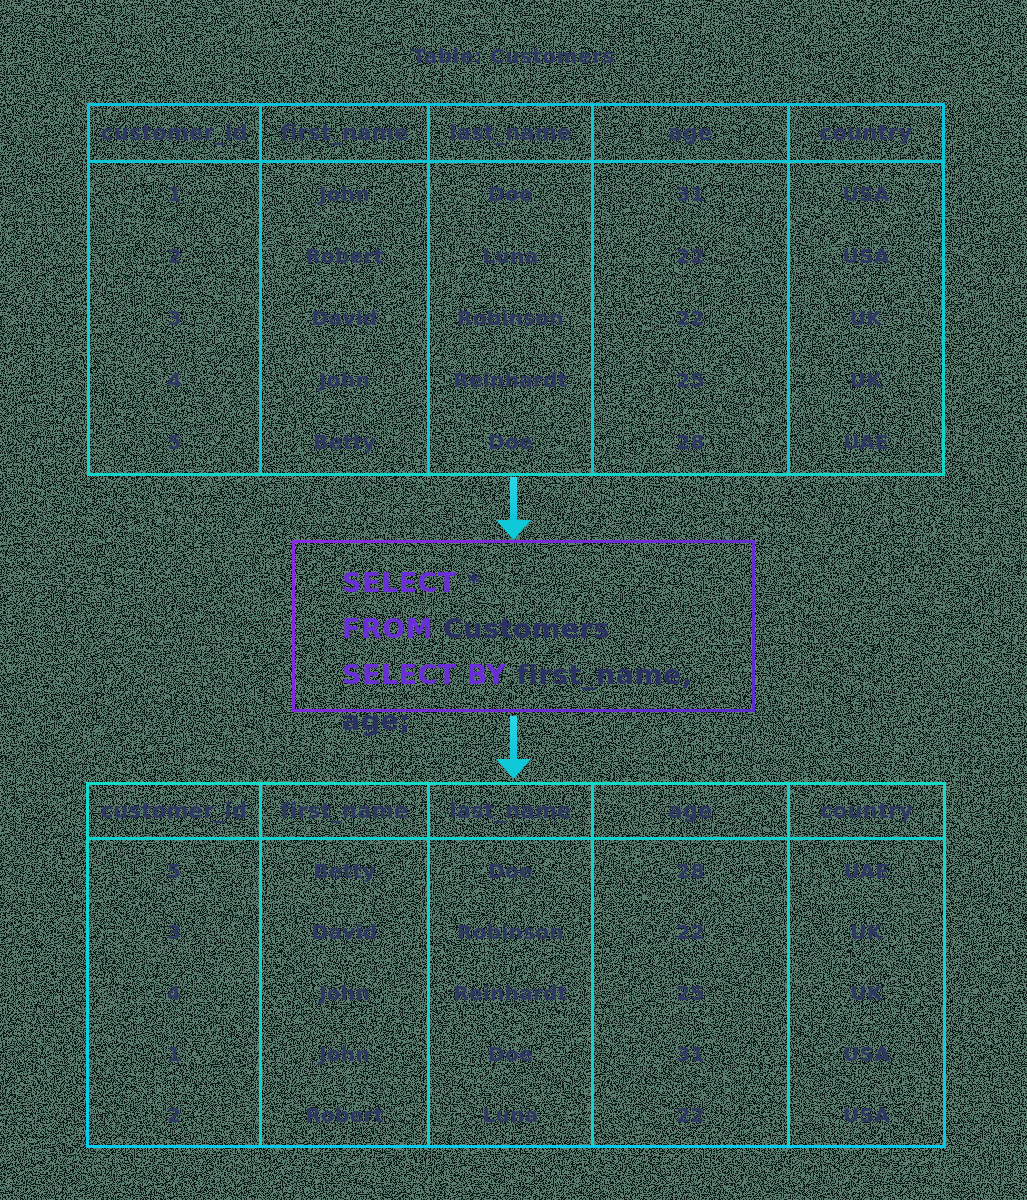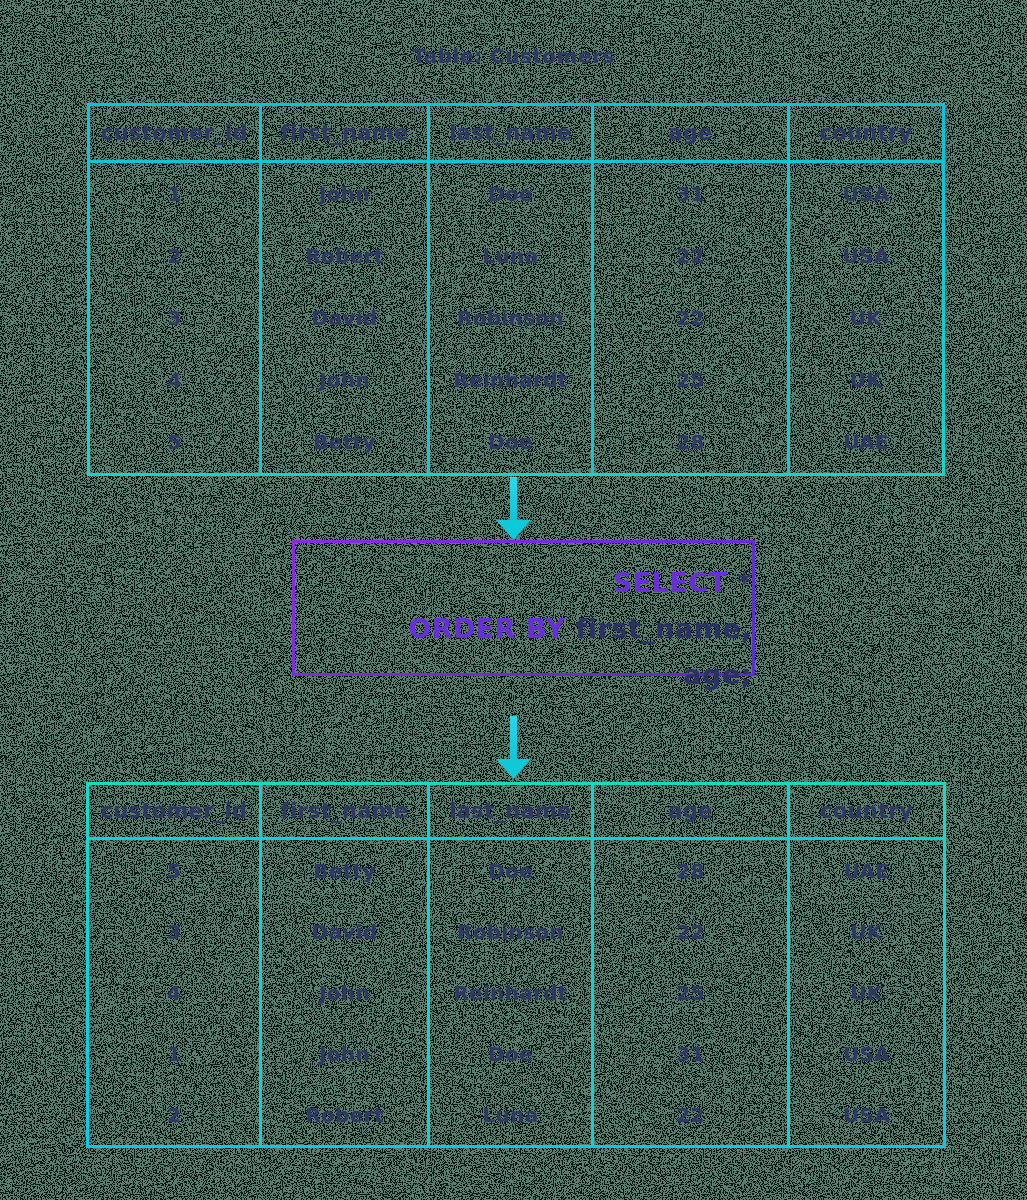--- a/index.html
+++ b/index.html
@@ -3,21 +3,21 @@
 <meta charset="utf-8">
 <style>
   html,body{margin:0;padding:0;background:#3e5a4e;}
   .stage{
     position:relative;width:1027px;height:1200px;overflow:hidden;
     background:#5b7d6e;
     font-family:"DejaVu Sans","Liberation Sans",sans-serif;
     font-weight:bold;color:#2f3763;
   }
   .noise-layer{position:absolute;inset:0;z-index:0;pointer-events:none;}
-  .layer{position:absolute;z-index:1;text-align:right;}
+  .layer{position:absolute;z-index:1;}
 
   .title{left:0;top:44px;width:100%;text-align:center;font-size:20px;letter-spacing:.5px;}
 
   .tbl{display:grid;box-sizing:border-box;border:3px solid transparent;background:transparent;}
   #tbl-top{
     left:87px;top:103px;width:858px;
     grid-template-columns:172px 168px 164px 196px 152px;
     border-image:linear-gradient(180deg,#0ac2dc,#12d5ca) 1;
   }
   #tbl-bottom{
@@ -28,21 +28,21 @@
   .cell{display:flex;align-items:center;justify-content:center;font-size:20px;letter-spacing:.3px;}
   #tbl-top .cell:not(:nth-child(5n)){border-right:3px solid #0ec7d5;}
   #tbl-bottom .cell:not(:nth-child(5n)){border-right:3px solid #0ed2cf;}
   .th{font-size:21px;}
   #tbl-top .th{height:54px;border-bottom:3px solid #0ec7d5;}
   #tbl-bottom .th{height:52px;border-bottom:3px solid #0ed2cf;}
   #tbl-top .td{height:62px;}
   #tbl-bottom .td{height:61px;}
 
   .sql-box{
-    left:292px;top:540px;width:463px;height:136px;box-sizing:border-box;
+    left:292px;top:540px;width:463px;height:172px;box-sizing:border-box;
     border:3px solid transparent;
     border-image:linear-gradient(135deg,#8b2ae0,#5a2ecb) 1;
     padding:17px 0 0 47px;font-size:27px;line-height:46px;letter-spacing:.5px;
   }
   .kw{color:#6a2ed8;}
   .code{color:#2b3163;}
 
   .arrow{position:absolute;z-index:1;}
   #arrow-1{left:495px;top:477px;}
   #arrow-2{left:495px;top:716px;}
@@ -107,21 +107,22 @@
         <stop offset="0" stop-color="#2bd8e8"></stop>
           <stop offset="1" stop-color="#0cc3d8"></stop>
       </linearGradient>
     </defs>
     <rect x="15" y="0" width="7" height="45" fill="url(#agrad1)"></rect>
     <polygon points="1,43 36,43 18.5,63" fill="#0fc8d8"></polygon>
   </svg>
 
   <div class="layer sql-box">
     <div><span class="kw">SELECT</span><span class="code"> *</span></div>
-    <div><span class="kw">ORDER BY</span><span class="code"> first_name, age;</span></div>
+    <div><span class="kw">FROM</span><span class="code"> Customers</span></div>
+    <div><span class="kw">SELECT BY</span><span class="code"> first_name, age;</span></div>
   </div>
 
   <svg class="arrow" id="arrow-2" width="37" height="63" viewBox="0 0 37 63" xmlns="http://www.w3.org/2000/svg">
     <defs>
       <linearGradient id="agrad2" x1="0" y1="0" x2="0" y2="1">
         <stop offset="0" stop-color="#2bd8e8"></stop>
           <stop offset="1" stop-color="#0cc3d8"></stop>
       </linearGradient>
     </defs>
     <rect x="15" y="0" width="7" height="45" fill="url(#agrad2)"></rect>

